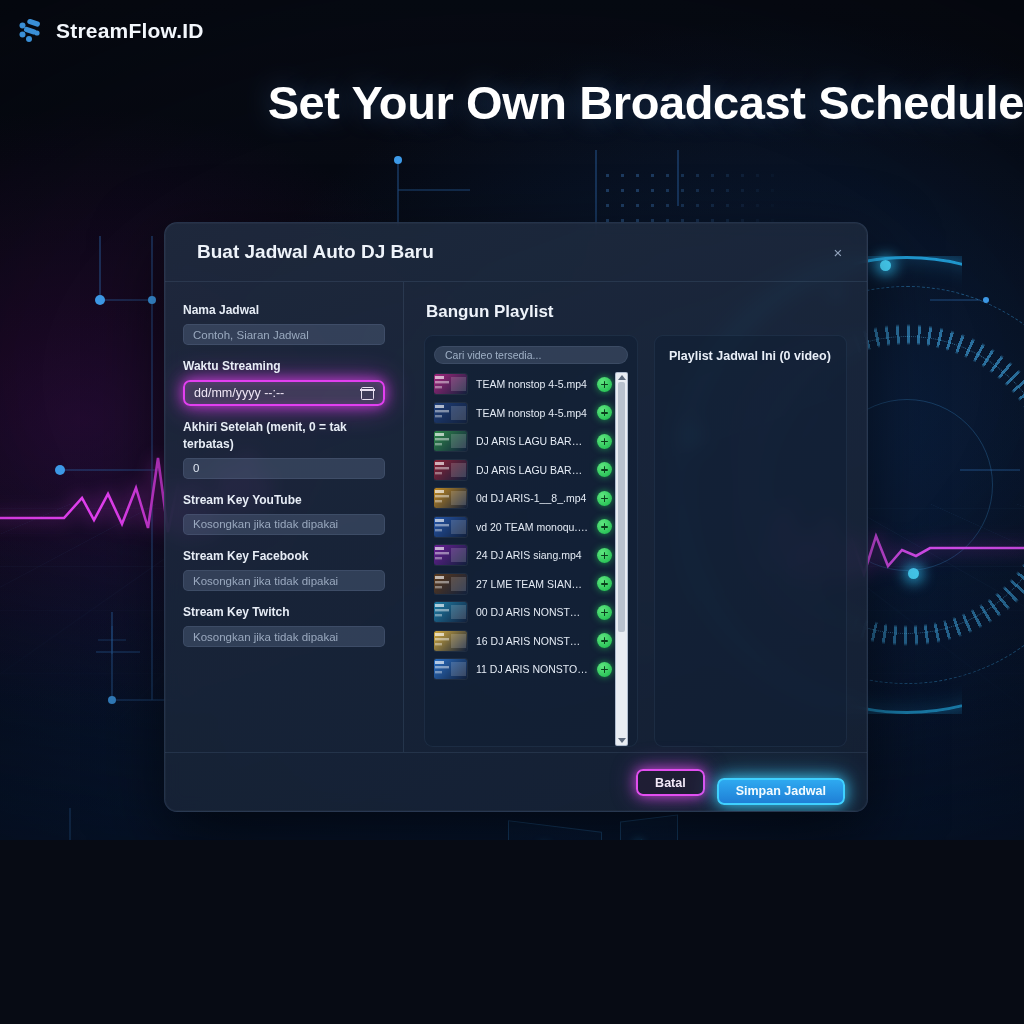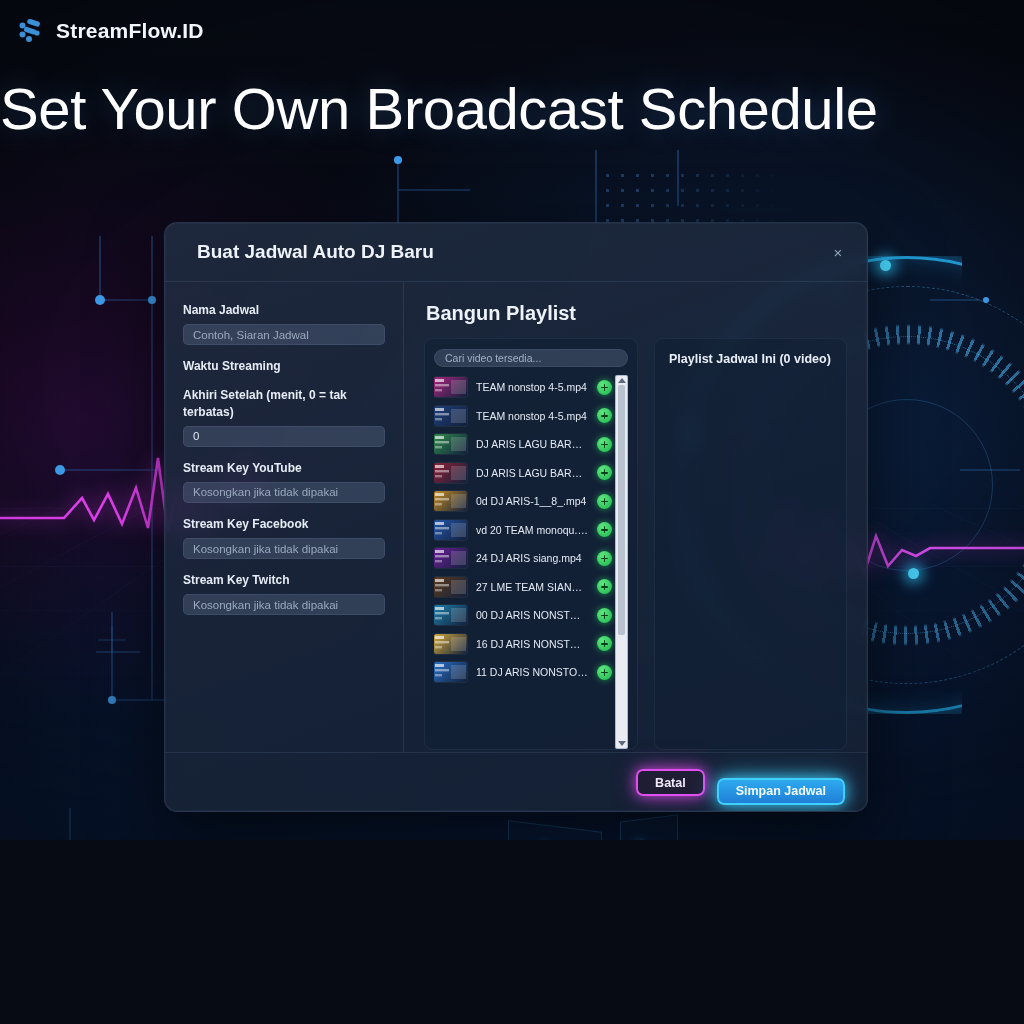--- a/index.html
+++ b/index.html
@@ -68,22 +68,22 @@
     -webkit-mask-image:linear-gradient(100deg,#000 25%,transparent 96%);
     mask-image:linear-gradient(100deg,#000 25%,transparent 96%);}
   .holo{position:absolute;border:1px solid rgba(60,160,245,.42);
     background:linear-gradient(180deg, rgba(24,90,170,.12), rgba(10,35,80,.03));}
   .holobar{position:absolute;bottom:0;background:linear-gradient(180deg,#36b6ff,#1173c9);
     box-shadow:0 0 8px rgba(50,180,255,.7);}
 
   
   .brand{position:absolute;left:18px;top:18px;display:flex;align-items:center;gap:12px;}
   .brand-name{color:#f3f7fc;font-size:21px;font-weight:bold;letter-spacing:.2px;}
-  .page-title{position:absolute;left:0;right:0;top:75px;text-align:left;
-    color:#fff;font-size:58px;font-weight:normal;letter-spacing:-.4px;
+  .page-title{position:absolute;left:0;right:0;top:75px;text-align:right;
+    color:#fff;font-size:47px;font-weight:bold;letter-spacing:-.4px;
     text-shadow:0 0 26px rgba(90,170,255,.28);}
 
   
   .modal{position:absolute;left:164px;top:222px;width:702px;height:588px;
     border-radius:13px;overflow:hidden;
     background:linear-gradient(160deg, rgba(32,44,64,.90) 0%, rgba(26,38,58,.88) 45%, rgba(22,33,52,.90) 100%);
     border:1px solid rgba(120,150,190,.16);
     box-shadow:0 26px 70px rgba(0,0,0,.62), 0 0 0 1px rgba(255,255,255,.03) inset;
     backdrop-filter:blur(9px);-webkit-backdrop-filter:blur(9px);}
   .modal-head{height:58px;display:flex;align-items:center;padding:0 32px;
@@ -103,21 +103,21 @@
     border:1px solid rgba(140,165,200,.14);display:flex;align-items:center;
     padding:0 9px;box-sizing:border-box;color:#9aa9bf;font-size:11.5px;}
   .input.value{color:#dfe7f2;}
   .input-date{height:26px;border-radius:7px;border:2.5px solid #e23ff0;
     background:rgba(110,88,130,.45);color:#f0e6f6;font-size:12.5px;
     box-shadow:0 0 14px rgba(226,63,240,.85), 0 0 30px rgba(226,63,240,.42), inset 0 0 10px rgba(226,63,240,.22);
     justify-content:space-between;}
   .cal-icon{width:11px;height:11px;border:1.6px solid #e8dff0;border-radius:1.5px;position:relative;flex:none;}
   .cal-icon:before{content:"";position:absolute;left:-1.6px;right:-1.6px;top:1.5px;height:1.6px;background:#e8dff0;}
 
-  .section-title{color:#eef3fa;font-size:20px;font-weight:bold;margin:0 0 13px 2px;}
+  .section-title{color:#eef3fa;font-size:17px;font-weight:bold;margin:0 0 13px 2px;}
   .panels{display:flex;gap:16px;}
   .panel{border-radius:9px;background:rgba(16,30,52,.52);
     border:1px solid rgba(120,155,200,.10);box-sizing:border-box;}
   .panel-avail{width:214px;height:412px;padding:10px 9px 9px 9px;position:relative;}
   .panel-sel{flex:1;height:412px;padding:13px 14px;}
   .panel-sel-title{color:#e9eff8;font-size:12.5px;font-weight:bold;}
   .search{height:18px;border-radius:9px;background:rgba(88,104,132,.42);
     border:1px solid rgba(140,165,200,.13);display:flex;align-items:center;
     padding:0 10px;box-sizing:border-box;color:#9fb0c6;font-size:10.5px;margin-bottom:6px;}
 
@@ -247,20 +247,24 @@
       <div class="modal-close">×</div>
     </div>
 
     <div class="modal-body">
 
       <div class="col-left">
         <div class="field-label">Nama Jadwal</div>
         <div class="input">Contoh, Siaran Jadwal</div>
 
         <div class="field-label second">Waktu Streaming</div>
+        <div class="input input-date">
+          <span>dd/mm/yyyy --:--</span>
+          <span class="cal-icon"></span>
+        </div>
 
         <div class="field-label second">Akhiri Setelah (menit, 0 = tak terbatas)</div>
         <div class="input value">0</div>
 
         <div class="field-label second">Stream Key YouTube</div>
         <div class="input">Kosongkan jika tidak dipakai</div>
 
         <div class="field-label second">Stream Key Facebook</div>
         <div class="input">Kosongkan jika tidak dipakai</div>
 

